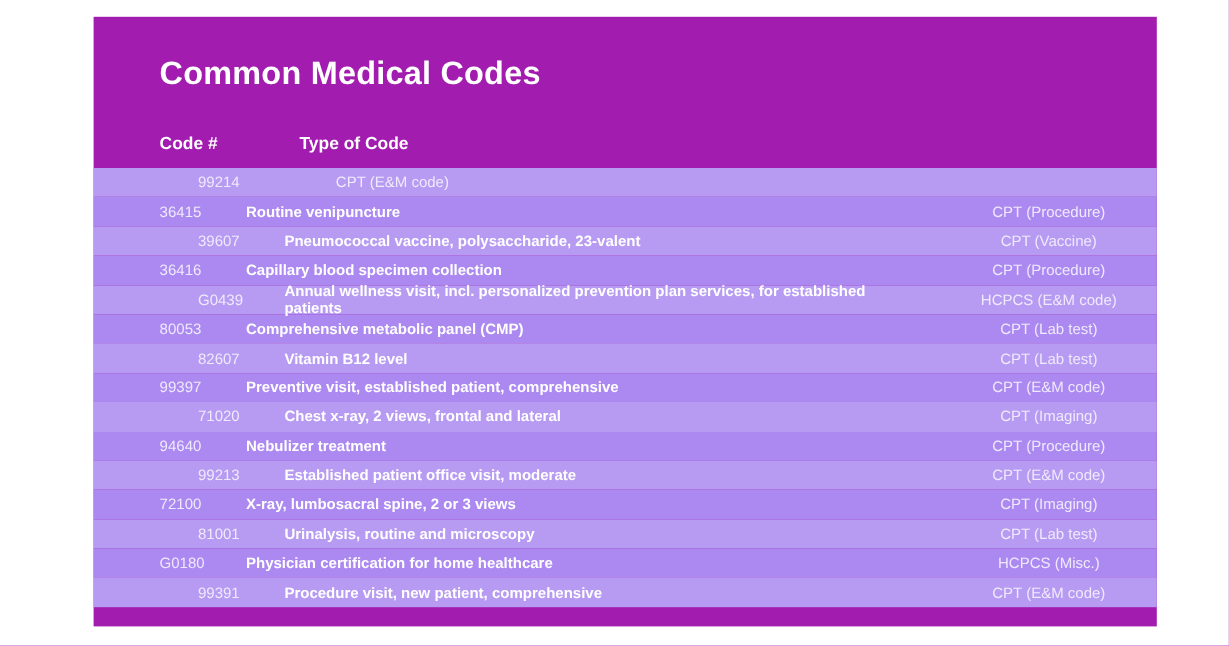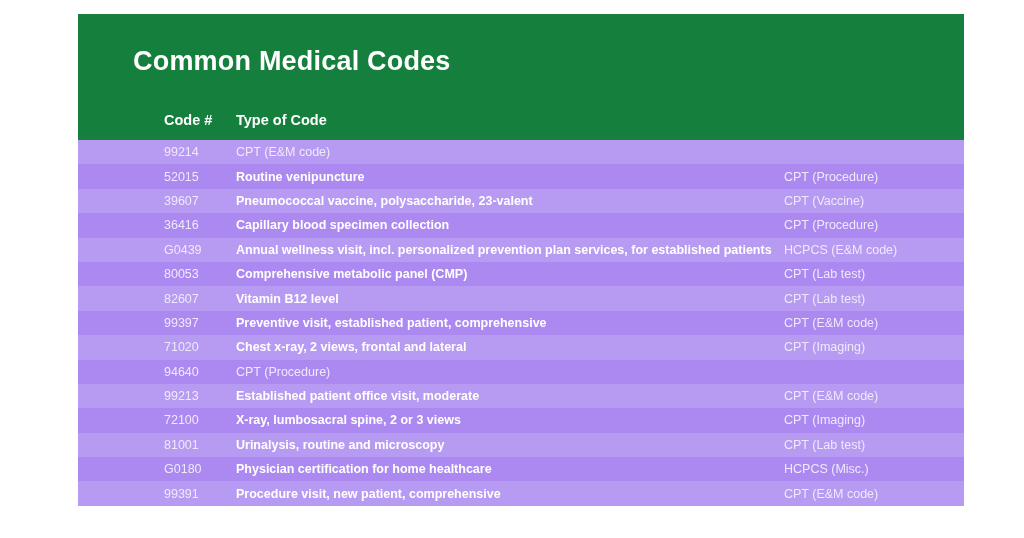--- a/index.html
+++ b/index.html
@@ -17,22 +17,22 @@
     position: relative;
     width: 1024px;
     height: 538px;
     box-sizing: border-box;
   }
   .card {
     position: absolute;
     left: 78px;
     top: 14px;
     width: 886px;
-    height: 394px;
-    background: #15803d;
+    height: 508px;
+    background: #a21caf;
     box-sizing: border-box;
   }
   .card-title {
     position: absolute;
     left: 55px;
     top: 32px;
     font-size: 27px;
     font-weight: bold;
     color: #ffffff;
     letter-spacing: 0.2px;
@@ -48,43 +48,45 @@
     align-items: center;
     height: 24.4px;
     box-sizing: border-box;
   }
   .row.header {
     height: 40px;
     background: transparent;
   }
   .row.odd {
     background: #b79bf2;
+    padding-left: 32px;
   }
   .row.even {
     background: #ab89f0;
   }
   .col-code {
     width: 72px;
-    margin-left: 86px;
+    margin-left: 55px;
     flex: 0 0 72px;
     font-size: 12.5px;
     color: #efe9fd;
   }
   .col-desc {
     flex: 1 1 auto;
     font-size: 12.5px;
     color: #ffffff;
     font-weight: bold;
     padding-right: 12px;
   }
   .col-type {
     width: 180px;
     flex: 0 0 180px;
     font-size: 12.5px;
     color: #efe9fd;
+    text-align: center;
   }
   .row.header .col-code,
   .row.header .col-desc,
   .row.header .col-type {
     font-size: 14.5px;
     font-weight: bold;
     color: #ffffff;
   }
   .row.header .col-code { color:#ffffff; }
   .source {
@@ -106,21 +108,21 @@
       <div class="row header">
         <div class="col-code">Code #</div>
         <div class="col-type">Type of Code</div>
       </div>
       <div id="rows-container">
           <div class="row odd">
             <div class="col-code">99214</div>
             <div class="col-type">CPT (E&amp;M code)</div>
           </div>
           <div class="row even">
-            <div class="col-code">52015</div>
+            <div class="col-code">36415</div>
             <div class="col-desc">Routine venipuncture</div>
             <div class="col-type">CPT (Procedure)</div>
           </div>
           <div class="row odd">
             <div class="col-code">39607</div>
             <div class="col-desc">Pneumococcal vaccine, polysaccharide, 23-valent</div>
             <div class="col-type">CPT (Vaccine)</div>
           </div>
           <div class="row even">
             <div class="col-code">36416</div>
@@ -147,20 +149,21 @@
             <div class="col-desc">Preventive visit, established patient, comprehensive</div>
             <div class="col-type">CPT (E&amp;M code)</div>
           </div>
           <div class="row odd">
             <div class="col-code">71020</div>
             <div class="col-desc">Chest x-ray, 2 views, frontal and lateral</div>
             <div class="col-type">CPT (Imaging)</div>
           </div>
           <div class="row even">
             <div class="col-code">94640</div>
+            <div class="col-desc">Nebulizer treatment</div>
             <div class="col-type">CPT (Procedure)</div>
           </div>
           <div class="row odd">
             <div class="col-code">99213</div>
             <div class="col-desc">Established patient office visit, moderate</div>
             <div class="col-type">CPT (E&amp;M code)</div>
           </div>
           <div class="row even">
             <div class="col-code">72100</div>
             <div class="col-desc">X-ray, lumbosacral spine, 2 or 3 views</div>

